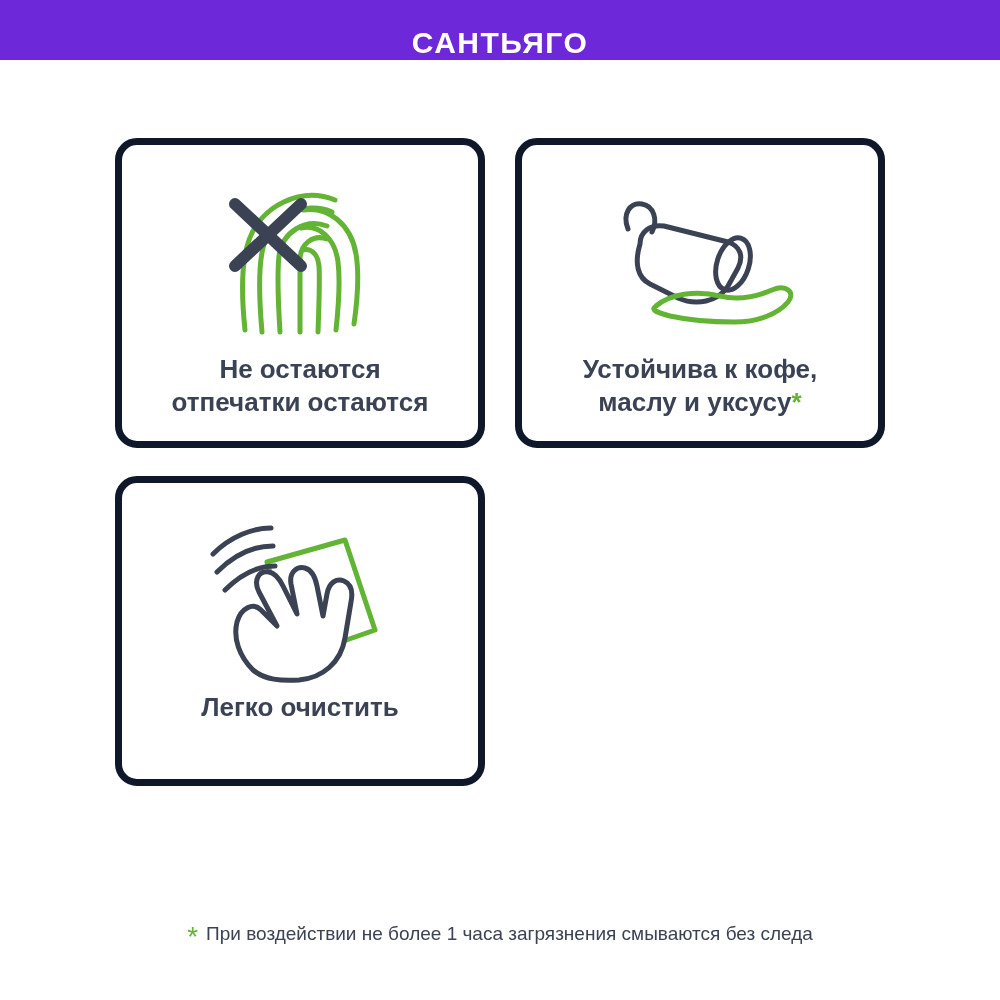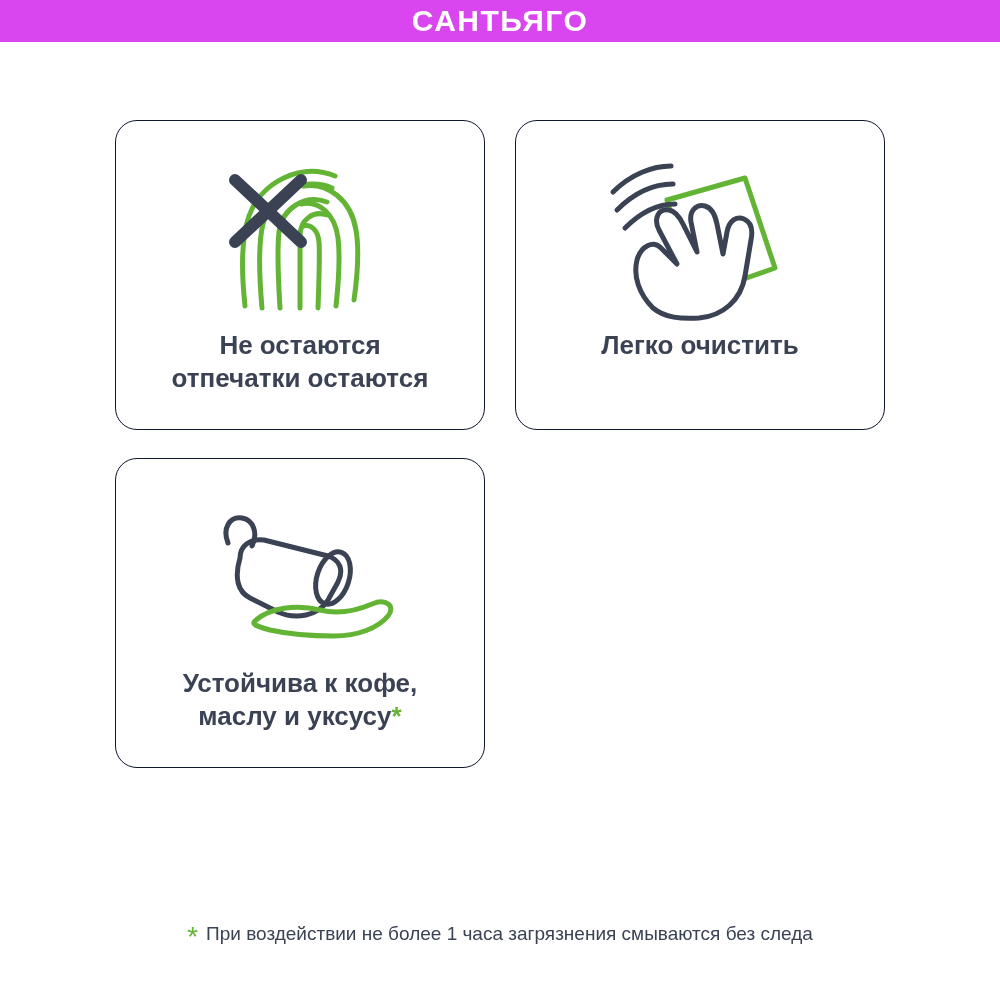--- a/index.html
+++ b/index.html
@@ -16,45 +16,45 @@
   .page {
     position: relative;
     width: 1000px;
     height: 1000px;
     background: #ffffff;
     box-sizing: border-box;
   }
   
   .header {
     width: 100%;
-    height: 42px;
-    background: #d946ef;
+    height: 60px;
+    background: #6d28d9;
     display: flex;
-    align-items: center;
+    align-items: flex-end;
     justify-content: center;
   }
   .header-title {
     color: #ffffff;
     font-size: 30px;
     font-weight: bold;
     letter-spacing: 1.5px;
     text-transform: uppercase;
   }
   
   .grid {
     margin: 78px auto 0 auto;
     width: 770px;
     display: grid;
     grid-template-columns: 370px 370px;
     grid-template-rows: 310px 310px;
     column-gap: 30px;
     row-gap: 28px;
   }
   .card {
-    border: 1px solid #0f172a;
+    border: 7px solid #0f172a;
     border-radius: 22px;
     background: #ffffff;
     display: flex;
     flex-direction: column;
     align-items: center;
     justify-content: flex-start;
     box-sizing: border-box;
     padding-top: 34px;
   }
   .card-icon {
@@ -131,20 +131,39 @@
         </svg>
       </div>
       <div class="card-label">
         <span>Не остаются</span><br>
         <span>отпечатки остаются</span>
       </div>
     </div>
 
     <div class="card">
       <div class="card-icon">
+        <svg width="200" height="165" viewBox="0 0 200 165" xmlns="http://www.w3.org/2000/svg">
+          <g fill="none" stroke="#3a4254" stroke-width="5" stroke-linecap="round" stroke-linejoin="round">
+            <path d="M28 47 C22 32 30 20 42 22 C54 24 58 38 52 50"></path>
+            <path d="M40 62 C40 50 50 42 64 44 L128 60 C140 64 144 74 138 86 L128 104 C118 120 96 124 78 116 L50 102 C38 96 34 82 40 62 Z"></path>
+            <ellipse cx="133" cy="82" rx="16" ry="27" transform="rotate(18 133 82)"></ellipse>
+          </g>
+          <g fill="none" stroke="#63b435" stroke-width="5" stroke-linejoin="round">
+            <path d="M56 124 C70 112 96 108 120 114 C140 119 158 114 172 108 C186 102 196 110 188 120 C178 132 158 140 134 140 C112 140 88 138 70 134 C56 130 50 128 56 124 Z"></path>
+          </g>
+        </svg>
+      </div>
+      <div class="card-label">
+        <span>Устойчива к кофе,</span><br>
+        <span>маслу и уксусу</span><span class="ast">*</span>
+      </div>
+    </div>
+
+    <div class="card">
+      <div class="card-icon">
         <svg width="210" height="185" viewBox="0 0 210 185" xmlns="http://www.w3.org/2000/svg">
           <g fill="none" stroke="#63b435" stroke-width="5" stroke-linejoin="round">
             <path d="M72 52 L150 30 L180 120 L100 148 Z"></path>
           </g>
           <g fill="none" stroke="#3a4254" stroke-width="5" stroke-linecap="round">
             <path d="M18 44 C36 26 58 18 76 18"></path>
             <path d="M22 62 C40 44 60 36 78 36"></path>
             <path d="M30 80 C46 64 64 56 80 56"></path>
           </g>
           <g fill="#ffffff" stroke="#3a4254" stroke-width="5" stroke-linecap="round" stroke-linejoin="round">
@@ -154,39 +173,20 @@
                      L132 84 C134 72 142 68 149 71 C156 74 158 82 156 92
                      L150 128 C146 152 128 168 104 170 C86 171 70 170 58 160 Z"></path>
           </g>
         </svg>
       </div>
       <div class="card-label">
         <span>Легко очистить</span>
       </div>
     </div>
 
-    <div class="card">
-      <div class="card-icon">
-        <svg width="200" height="165" viewBox="0 0 200 165" xmlns="http://www.w3.org/2000/svg">
-          <g fill="none" stroke="#3a4254" stroke-width="5" stroke-linecap="round" stroke-linejoin="round">
-            <path d="M28 47 C22 32 30 20 42 22 C54 24 58 38 52 50"></path>
-            <path d="M40 62 C40 50 50 42 64 44 L128 60 C140 64 144 74 138 86 L128 104 C118 120 96 124 78 116 L50 102 C38 96 34 82 40 62 Z"></path>
-            <ellipse cx="133" cy="82" rx="16" ry="27" transform="rotate(18 133 82)"></ellipse>
-          </g>
-          <g fill="none" stroke="#63b435" stroke-width="5" stroke-linejoin="round">
-            <path d="M56 124 C70 112 96 108 120 114 C140 119 158 114 172 108 C186 102 196 110 188 120 C178 132 158 140 134 140 C112 140 88 138 70 134 C56 130 50 128 56 124 Z"></path>
-          </g>
-        </svg>
-      </div>
-      <div class="card-label">
-        <span>Устойчива к кофе,</span><br>
-        <span>маслу и уксусу</span><span class="ast">*</span>
-      </div>
-    </div>
-
 
   </div>
 
   <div class="footnote">
     <span class="footnote-star">*</span>
     <span class="footnote-text">При воздействии не более 1 часа загрязнения смываются без следа</span>
   </div>
 
 </div>
 

